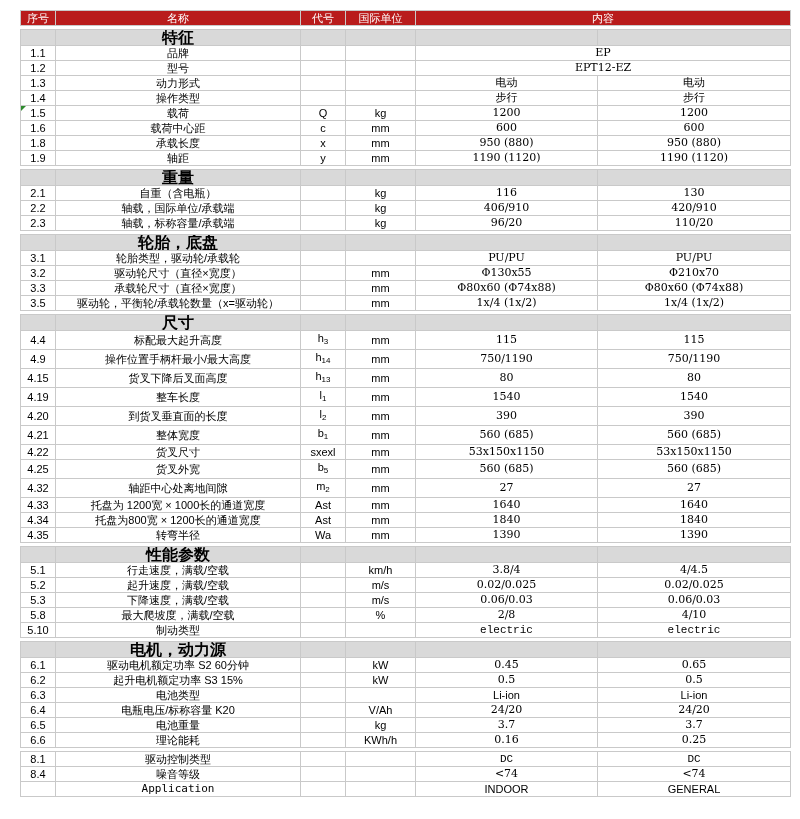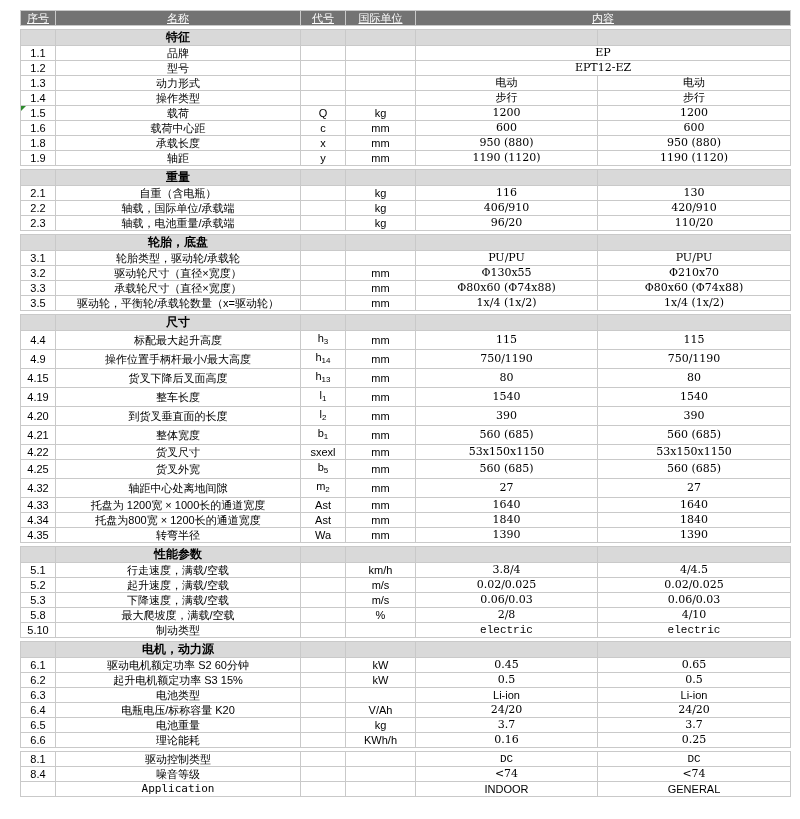--- a/index.html
+++ b/index.html
@@ -19,39 +19,38 @@
     padding:0 2px;
     height:14px;
     line-height:14px;
     font-size:11px;
     text-align:center;
     overflow:hidden;
     white-space:nowrap;
     font-weight:normal;
   }
   thead th {
-    background:#737373;
+    background:#b91c1c;
     color:#ffffff;
     font-weight:bold;
     font-size:12px;
     height:16px;
     line-height:16px;
     border-color:#d06060;
     border-top-color:#c9c9c9;
     border-bottom-color:#c9c9c9;
-    text-decoration:underline;
   }
   tr.section td {
     background:#D9D9D9;
     height:15px;
     line-height:15px;
   }
   tr.section td.sec-title {
     font-weight:bold;
-    font-size:12px;
+    font-size:16px;
   }
   tr.spacer td {
     border:none;
     height:3px;
     line-height:3px;
     background:#ffffff;
     padding:0;
   }
   td.c-name { font-size:12px; }
   td.c-code, td.c-unit { font-family:"Liberation Sans", sans-serif; font-size:11px; }
@@ -186,21 +185,21 @@
         <tr>
           <td class="c-no">2.2</td>
           <td class="c-name">轴载，国际单位/承载端</td>
           <td class="c-code"></td>
           <td class="c-unit">kg</td>
           <td class="c-val">406/910</td>
           <td class="c-val">420/910</td>
         </tr>
         <tr>
           <td class="c-no">2.3</td>
-          <td class="c-name">轴载，电池重量/承载端</td>
+          <td class="c-name">轴载，标称容量/承载端</td>
           <td class="c-code"></td>
           <td class="c-unit">kg</td>
           <td class="c-val">96/20</td>
           <td class="c-val">110/20</td>
         </tr>
         <tr class="spacer">
           <td colspan="6"></td>
         </tr>
         <tr class="section">
           <td></td>

